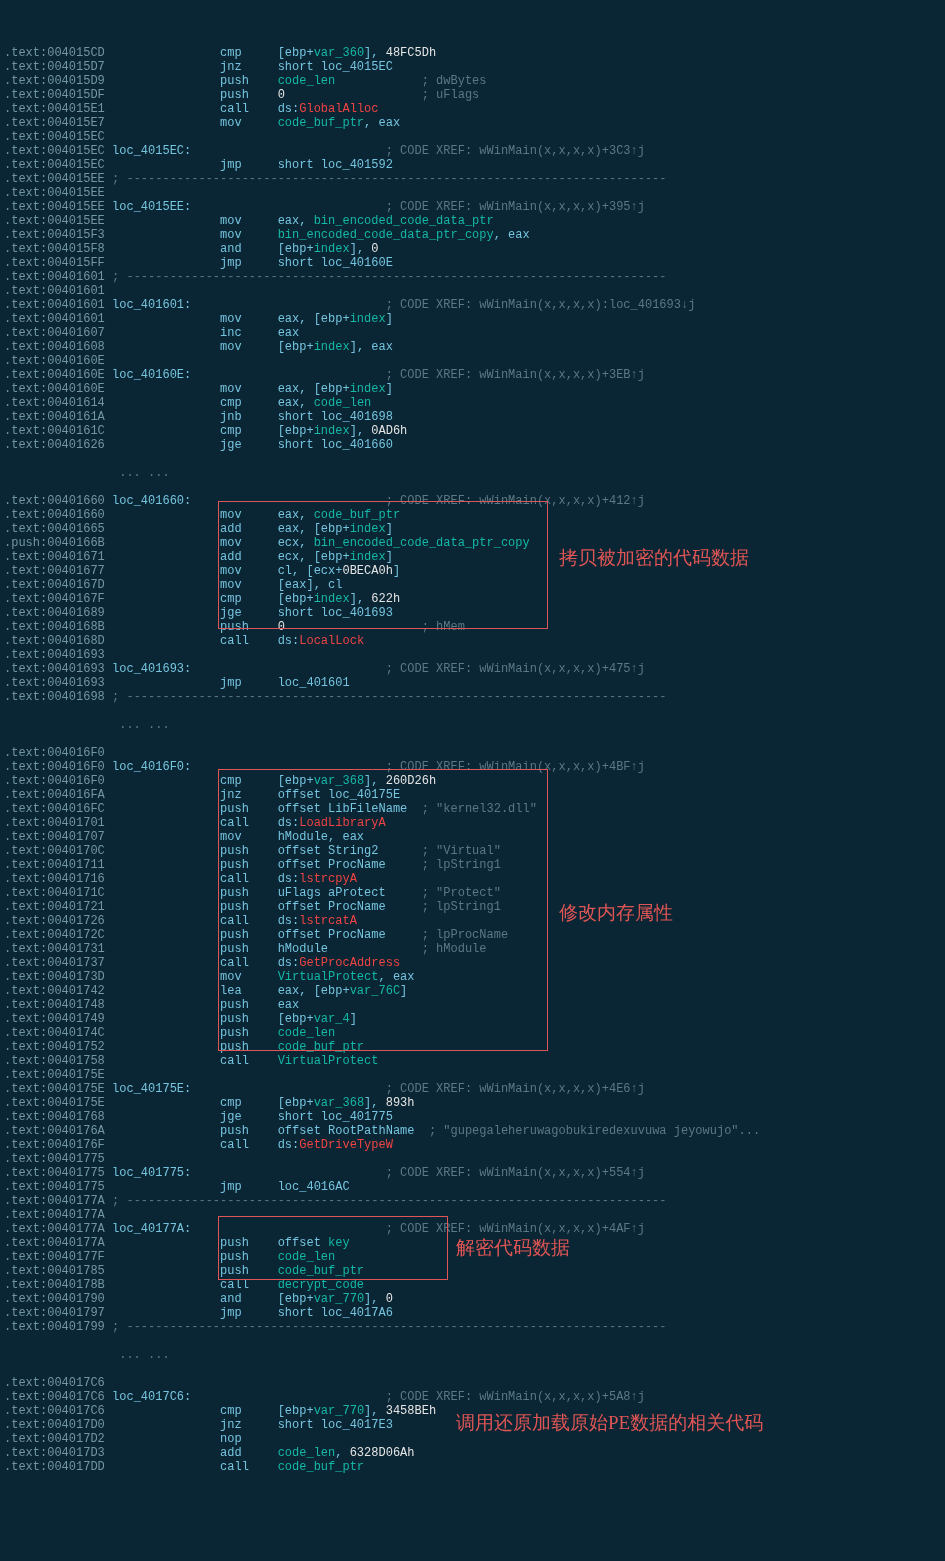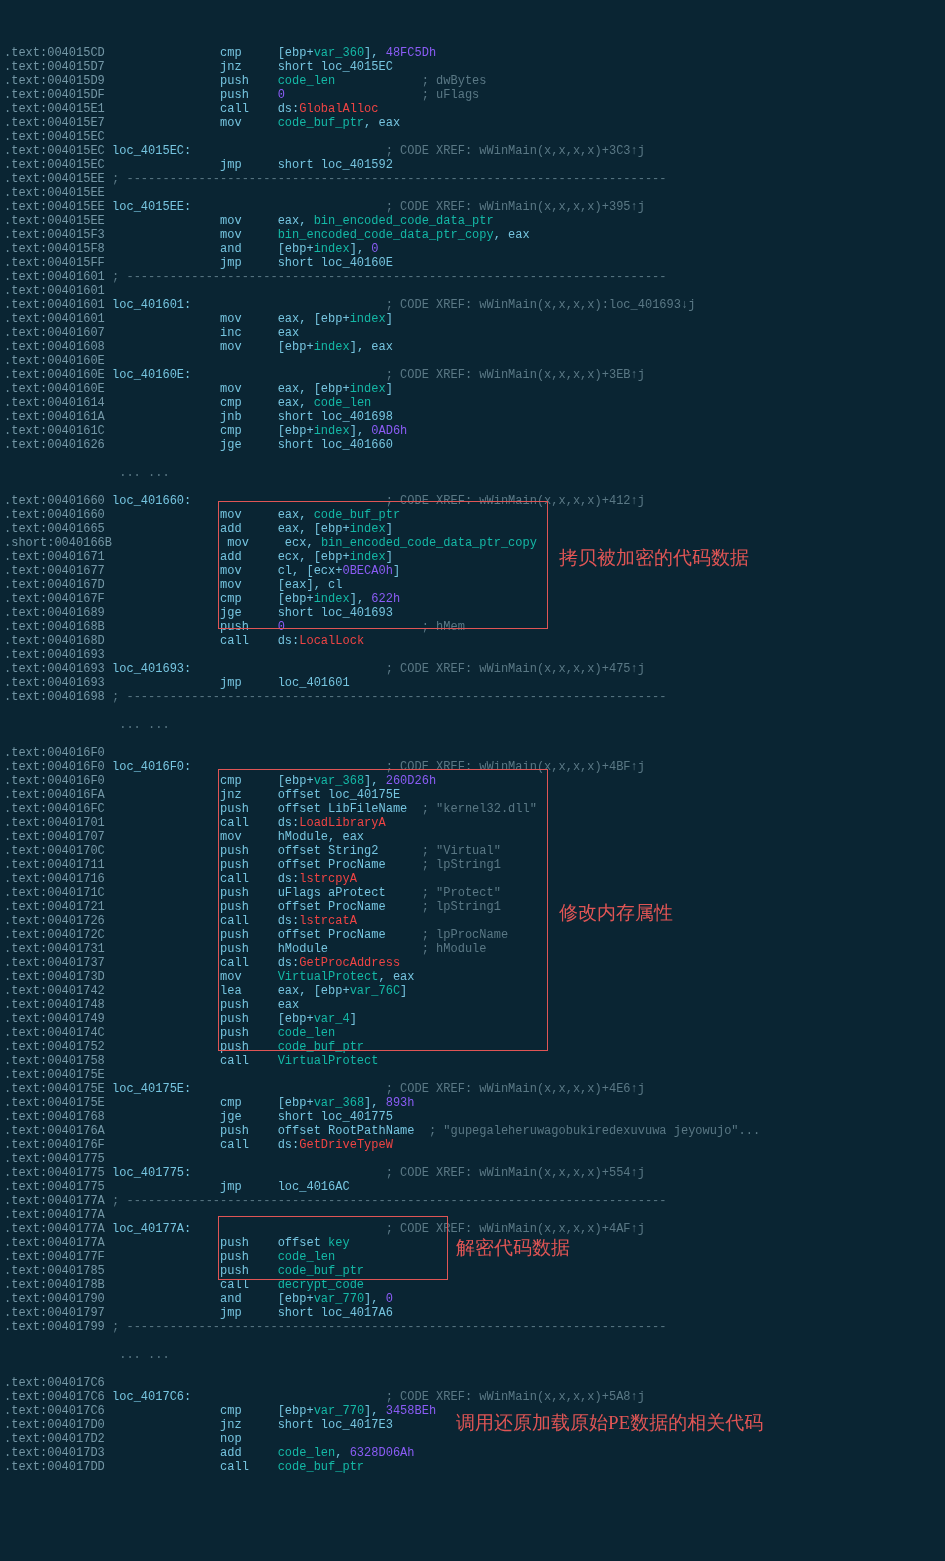--- a/index.html
+++ b/index.html
@@ -1,16 +1,16 @@
 <!DOCTYPE html>
 <html><head>
 <meta charset="utf-8">
 <style>
 body{margin:0;padding:4px;background:#0a2533;font-family:'Courier New',monospace;font-size:12px;line-height:14px;white-space:pre;color:#c0d0d8}
-.a{color:#7396a5}.s{color:#5a7885}.o{color:#14b8a6}.t{color:#76c5e0}.g{color:#8b5cf6}.r{color:#ef4444}
+.a{color:#7396a5}.s{color:#5a7885}.o{color:#14b8a6}.t{color:#76c5e0}.g{color:#e5e5e5}.r{color:#ef4444}
 .box{border:1px solid #e05555;position:absolute;pointer-events:none}
 .lbl{color:#e05555;font-size:19px;position:absolute;font-family:SimSun,serif}
 .wrap{position:relative}
 </style>
 </head>
 <body>
 
 
 <div class="wrap" id="wrap"><span class="a">.text:004015CD</span>                <span class="t">cmp     </span><span class="t">[ebp+</span><span class="o">var_360</span><span class="t">], </span><span class="g">48FC5Dh</span>
 <span class="a">.text:004015D7</span>                <span class="t">jnz     </span><span class="t">short loc_4015EC</span>
@@ -40,21 +40,21 @@
 <span class="a">.text:00401614</span>                <span class="t">cmp     </span><span class="t">eax, </span><span class="o">code_len</span>
 <span class="a">.text:0040161A</span>                <span class="t">jnb     </span><span class="t">short loc_401698</span>
 <span class="a">.text:0040161C</span>                <span class="t">cmp     </span><span class="t">[ebp+</span><span class="o">index</span><span class="t">], </span><span class="g">0AD6h</span>
 <span class="a">.text:00401626</span>                <span class="t">jge     </span><span class="t">short loc_401660</span>
 
                 <span class="s">... ...</span>
 
 <span class="a">.text:00401660</span> <span class="t">loc_401660:                   </span>        <span class="s">; CODE XREF: wWinMain(x,x,x,x)+412↑j</span>
 <span class="a">.text:00401660</span>                <span class="t">mov     </span><span class="t">eax, </span><span class="o">code_buf_ptr</span>
 <span class="a">.text:00401665</span>                <span class="t">add     </span><span class="t">eax, [ebp+</span><span class="o">index</span><span class="t">]</span>
-<span class="a">.short:0040166B</span>                <span class="t">mov     </span><span class="t">ecx, </span><span class="o">bin_encoded_code_data_ptr_copy</span>
+<span class="a">.push:0040166B</span>                <span class="t">mov     </span><span class="t">ecx, </span><span class="o">bin_encoded_code_data_ptr_copy</span>
 <span class="a">.text:00401671</span>                <span class="t">add     </span><span class="t">ecx, [ebp+</span><span class="o">index</span><span class="t">]</span>
 <span class="a">.text:00401677</span>                <span class="t">mov     </span><span class="t">cl, [ecx+</span><span class="g">0BECA0h</span><span class="t">]</span>
 <span class="a">.text:0040167D</span>                <span class="t">mov     </span><span class="t">[eax], cl</span>
 <span class="a">.text:0040167F</span>                <span class="t">cmp     </span><span class="t">[ebp+</span><span class="o">index</span><span class="t">], </span><span class="g">622h</span>
 <span class="a">.text:00401689</span>                <span class="t">jge     </span><span class="t">short loc_401693</span>
 <span class="a">.text:0040168B</span>                <span class="t">push    </span><span class="g">0</span>                   <span class="s">; hMem</span>
 <span class="a">.text:0040168D</span>                <span class="t">call    </span><span class="t">ds:</span><span class="r">LocalLock</span>
 <span class="a">.text:00401693</span> 
 <span class="a">.text:00401693</span> <span class="t">loc_401693:                   </span>        <span class="s">; CODE XREF: wWinMain(x,x,x,x)+475↑j</span>
 <span class="a">.text:00401693</span>                <span class="t">jmp     </span><span class="t">loc_401601</span>

